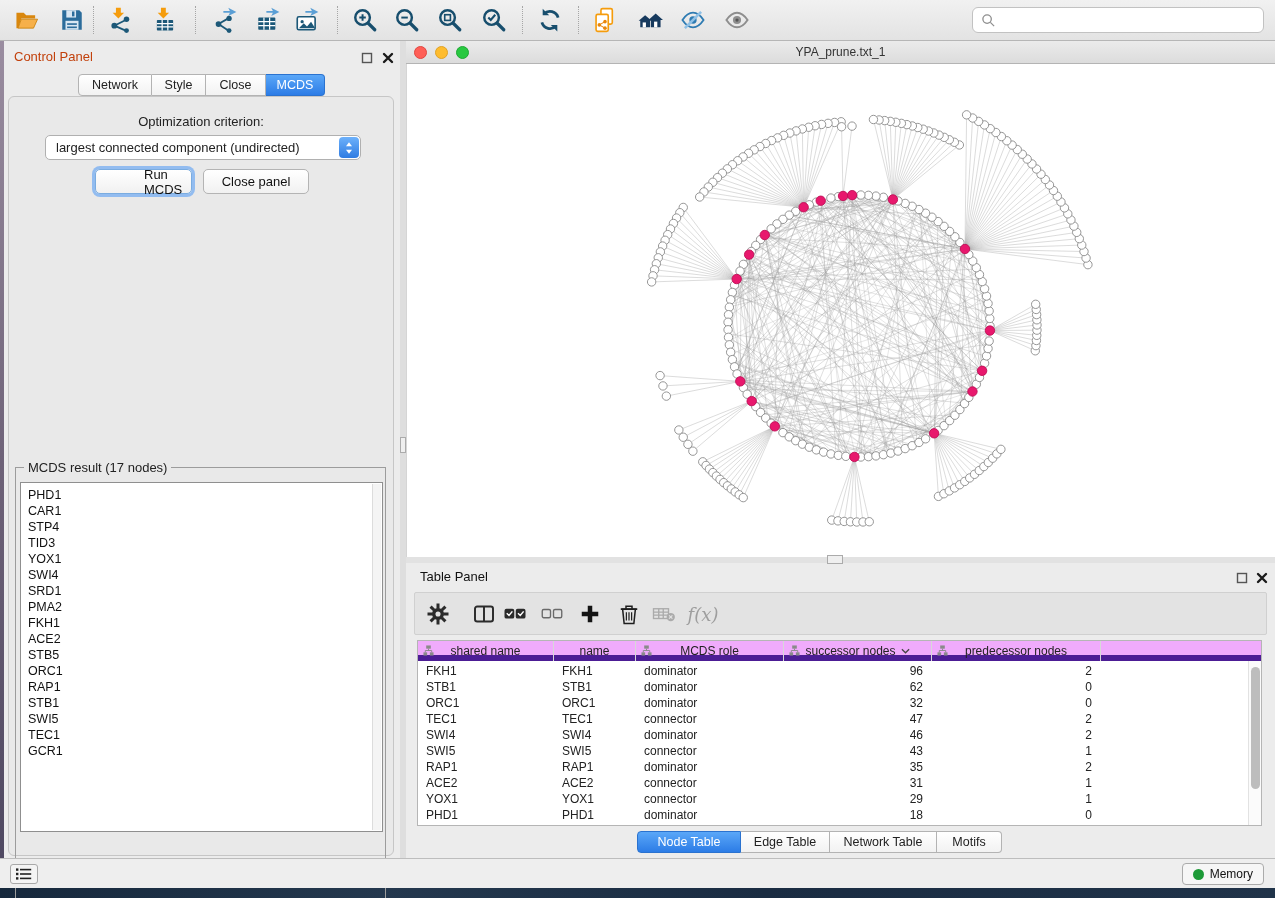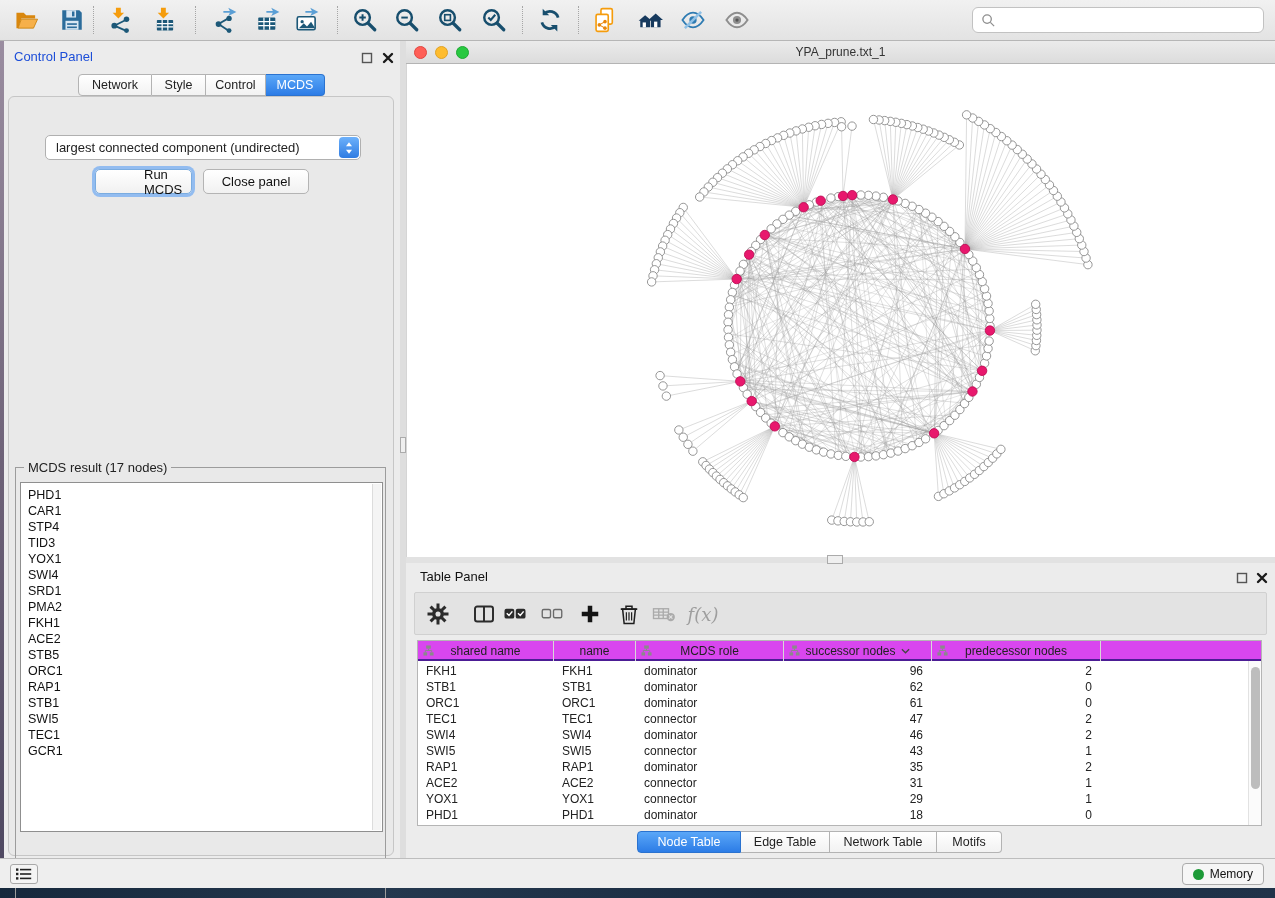--- a/index.html
+++ b/index.html
@@ -15,21 +15,21 @@
 .toolbar { position:absolute; left:0; top:0; width:1275px; height:41px; background:linear-gradient(#f1f1f1,#e3e3e3); border-bottom:1px solid #b6b6b6; }
 .tbtn { position:absolute; top:5px; width:34px; height:30px; display:flex; align-items:center; justify-content:center; border-radius:4px; }
 .tbtn svg { width:26px; height:26px; }
 .tsep { position:absolute; top:6px; height:28px; border-left:1px dotted #a6a6a6; }
 .searchbox { position:absolute; left:972px; top:7px; width:292px; height:26px; background:#fff; border:1px solid #c2c2c2; border-radius:6px; display:flex; align-items:center; padding-left:8px; }
 .searchbox svg { width:15px; height:15px; }
 .searchbox input { border:none; outline:none; flex:1; height:20px; font-size:12px; background:transparent; font-family:"Liberation Sans",sans-serif; }
 
 
 .control-panel { position:absolute; left:4px; top:41px; width:396px; height:817px; }
-.cp-title { position:absolute; left:10px; top:8px; font-size:13px; color:#1d4ed8; }
+.cp-title { position:absolute; left:10px; top:8px; font-size:13px; color:#c2410c; }
 .win-ico { position:absolute; width:14px; height:14px; display:flex; align-items:center; justify-content:center; }
 .cp-tabs { position:absolute; left:74px; top:33px; display:flex; height:22px; }
 .seg { border:1px solid #b3b3b3; background:linear-gradient(#ffffff,#f2f2f2); font-size:12.5px; color:#222; display:flex; align-items:center; justify-content:center; border-left-width:0; }
 .seg:first-child { border-left-width:1px; border-radius:4px 0 0 4px; }
 .seg:last-child { border-radius:0 4px 4px 0; }
 .seg.active { background:linear-gradient(#5aa7f8,#2c7ce6); color:#fff; border-color:#2a72cf; }
 .cp-content { position:absolute; left:4px; top:55px; width:386px; height:760px; background:#e9e9e9; border:1px solid #c6c6c6; border-radius:6px; }
 .opt-label { position:absolute; left:0; top:17px; width:100%; text-align:center; font-size:13px; }
 .criterion { position:absolute; left:36px; top:38px; width:316px; height:25px; background:#fff; border:1px solid #b0b0b0; border-radius:5px; font-size:13px; line-height:23px; padding-left:10px; }
 .criterion .cap { position:absolute; right:1px; top:1px; width:20px; height:21px; border-radius:4px; background:linear-gradient(#6db1fb,#2f7ce2); display:flex; align-items:center; justify-content:center; }
@@ -55,21 +55,21 @@
 .h-handle { position:absolute; left:421px; top:-2px; width:16px; height:9px; background:#efefef; border:1px solid #ababab; }
 
 
 .table-panel { position:absolute; left:406px; top:563px; width:869px; height:295px; }
 .tp-title { position:absolute; left:14px; top:6px; font-size:13px; color:#111; }
 .tp-toolbar { position:absolute; left:8px; top:29px; width:853px; height:43px; background:#e3e3e3; border:1px solid #d0d0d0; border-radius:2px;padding-left:36px; }
 .ttb { position:absolute; top:6px; width:30px; height:30px; display:flex; align-items:center; justify-content:center; }
 .ttb svg { width:24px; height:24px; }
 .fx-label { font-family:"DejaVu Serif",serif; font-style:italic; font-size:18px; color:#9e9e9e; }
 .tp-table { position:absolute; left:11px; top:77px; width:845px; height:186px; background:#fff; border:1px solid #b5b5b5; }
-.th-row { position:absolute; left:0; top:0; width:100%; height:20px; background:#d946ef; border-bottom:2px solid #4c1d95; display:flex;justify-content:space-between; }
+.th-row { position:absolute; left:0; top:0; width:100%; height:20px; background:#f0abfc; border-bottom:6px solid #4c1d95; display:flex;justify-content:space-between; }
 .th { position:relative; height:20px; border-right:1px solid #d8d8d8; display:flex; align-items:center; justify-content:center; font-size:12px; color:#222; gap:5px; }
 .th .tree { position:absolute; left:5px; top:4px; }
 .tb-row { position:absolute; left:0; width:100%; height:16px; display:flex; font-size:12px; }
 .td { height:16px; line-height:16px; overflow:hidden; }
 .td.num { text-align:right; padding-right:9px; }
 .td.txt { padding-left:8px; }
 .tp-scroll { position:absolute; right:0; top:20px; bottom:0; width:13px; background:#fbfbfb; border-left:1px solid #e2e2e2; }
 .tp-thumb { position:absolute; left:2px; top:6px; width:9px; height:122px; border-radius:5px; background:#bdbdbd; }
 .tp-tabs { position:absolute; left:231px; top:268px; display:flex; height:22px; }
 
@@ -283,25 +283,26 @@
     </div>
   <div class="win-ico" style="left:377px; top:10px;">
       <svg viewBox="0 0 12 12" width="12" height="12">
         <path d="M2 2l8 8M10 2l-8 8" stroke="#1a1a1a" stroke-width="2.4" stroke-linecap="round"></path>
       </svg>
     </div>
 
   <div class="cp-tabs">
     <div class="seg" style="width:74px">Network</div>
     <div class="seg" style="width:54px">Style</div>
-    <div class="seg" style="width:60px">Control</div>
+    <div class="seg" style="width:60px">Close</div>
     <div class="seg active" style="width:59px">MCDS</div>
   </div>
 
   <div class="cp-content">
+    <div class="opt-label">Optimization criterion:</div>
     <div class="criterion">
       <span>largest connected component (undirected)</span>
       <span class="cap">
           <svg viewBox="0 0 10 16" width="10" height="16">
             <path d="M2 6.2l3-4 3 4z" fill="#fff"></path>
             <path d="M2 9.8l3 4 3-4z" fill="#fff"></path>
           </svg>
         </span>
     </div>
     <div class="btn focus" style="left:86px; top:72px; width:97px;">Run MCDS</div>
@@ -1246,21 +1247,21 @@
         <div class="td txt" style="width:136px">STB1</div>
         <div class="td txt" style="width:82px">STB1</div>
         <div class="td txt" style="width:148px">dominator</div>
         <div class="td num" style="width:148px">62</div>
         <div class="td num" style="width:169px">0</div>
       </div>
     <div class="tb-row" style="top:54px">
         <div class="td txt" style="width:136px">ORC1</div>
         <div class="td txt" style="width:82px">ORC1</div>
         <div class="td txt" style="width:148px">dominator</div>
-        <div class="td num" style="width:148px">61</div>
+        <div class="td num" style="width:148px">32</div>
         <div class="td num" style="width:169px">0</div>
       </div>
     <div class="tb-row" style="top:70px">
         <div class="td txt" style="width:136px">TEC1</div>
         <div class="td txt" style="width:82px">TEC1</div>
         <div class="td txt" style="width:148px">connector</div>
         <div class="td num" style="width:148px">47</div>
         <div class="td num" style="width:169px">2</div>
       </div>
     <div class="tb-row" style="top:86px">

